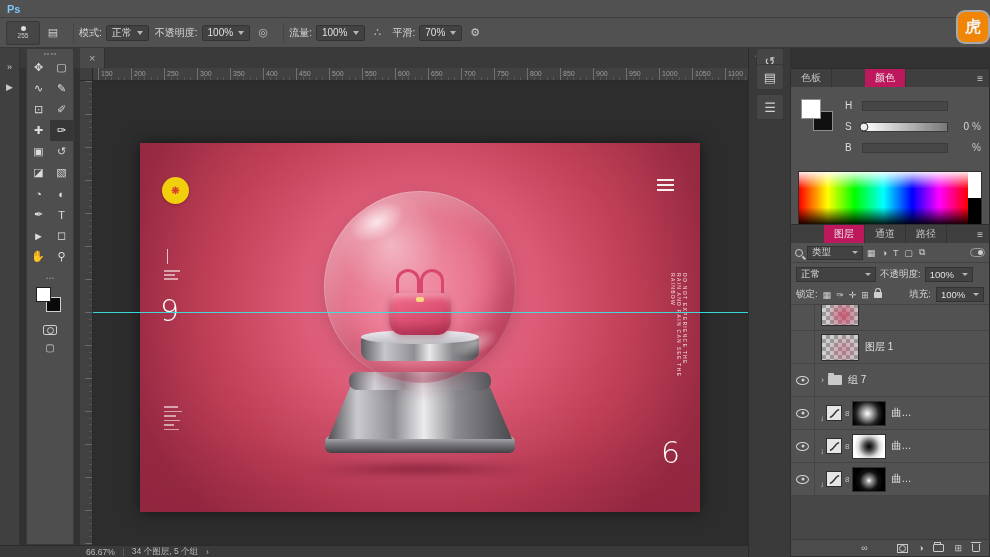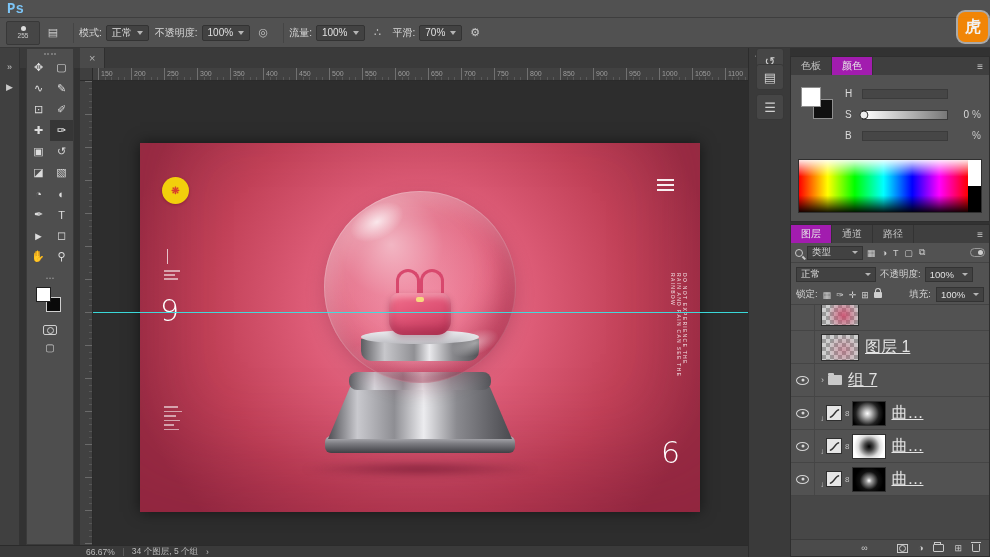--- a/index.html
+++ b/index.html
@@ -3,21 +3,21 @@
 <meta charset="utf-8">
 <style>
   * { box-sizing: border-box; margin: 0; padding: 0; }
   html,body { width: 990px; height: 557px; overflow: hidden; }
   body { background:#323232; font-family:"Liberation Sans", sans-serif; position:relative; user-select:none; }
 
   
   #menubar { position:absolute; left:0; top:0; right:0; height:18px; background:#515151;
     border-bottom:1px solid #3e3e3e; display:flex; align-items:center; padding-left:4px;
     font-size:10.5px; color:#e3e3e3; z-index:40; }
-  .ps-logo { color:#7cc5f7; font-weight:bold; font-size:14px; margin:0 8px 0 3px;font-family:Liberation Mono, monospace; }
+  .ps-logo { color:#7cc5f7; font-weight:bold; font-size:11px; margin:0 8px 0 3px; }
   .menu-item { padding:0 7px; line-height:17px; white-space:nowrap; }
 
   
   #optionsbar { position:absolute; left:0; top:18px; right:0; height:30px; background:#515151;
     border-bottom:1px solid #383838; display:flex; align-items:center; font-size:10px;
     color:#d8d8d8; padding-left:6px; z-index:39; }
   .opt-group { display:flex; align-items:center; margin-right:6px; gap:4px; white-space:nowrap; }
   .opt-sep { width:1px; height:20px; background:#454545; margin:0 5px; }
   .tool-preset { width:34px; height:24px; background:#464646; border:1px solid #383838; border-radius:2px;
     display:flex; flex-direction:column; align-items:center; justify-content:center; font-size:6.5px; color:#ccc; }
@@ -143,25 +143,25 @@
     display:flex; align-items:center; justify-content:center; background:#464646; border:1px solid #383838;
     border-radius:3px; }
   .dock-btn:nth-of-type(2) { top:16px; }
   .dock-btn:nth-of-type(3) { top:46px; }
   .dock-btn:nth-of-type(4) { top:76px; height:32px; background:#4e4e4e; }
 
   
   .panel { position:absolute; left:790px; width:200px; background:#525252; border:1px solid #2e2e2e; }
   .panel-tabs { height:18px; background:#3f3f3f; display:flex; align-items:stretch; font-size:10px; color:#c5c5c5; }
   .panel-tab { padding:0 10px; display:flex; align-items:center; border-right:1px solid #333; }
-  .panel-tab.active { background:#a21caf; color:#e8e8e8; }
+  .panel-tab.active { background:#be185d; color:#e8e8e8;margin-left:33px; }
   .panel-menu { margin-left:auto; color:#c9c9c9; padding-right:6px; display:flex; align-items:center; font-size:10px; }
 
   
-  #color-panel { top:56px; height:166px; }
+  #color-panel { top:68px; height:166px; }
   .fg-chip { position:absolute; left:10px; top:30px; width:20px; height:20px; background:#fff; border:1px solid #8f8f8f; z-index:2; }
   .bg-chip { position:absolute; left:22px; top:42px; width:20px; height:20px; background:#101010; border:1px solid #8f8f8f; }
   .hsb-rows { position:absolute; left:54px; top:26px; right:8px; }
   .hsb-row { display:flex; align-items:center; height:21px; font-size:10px; color:#dcdcdc; }
   .hsb-label { width:12px; }
   .hsb-track { flex:1; height:10px; border:1px solid #3b3b3b; background:#464646; position:relative; margin:0 5px; }
   .hsb-track.s-track { background:linear-gradient(90deg,#ffffff,#787878); }
   .hsb-handle { position:absolute; left:0; top:50%; transform:translate(-40%,-50%); width:9px; height:9px;
     border-radius:50%; background:#ececec; border:1px solid #2e2e2e; }
   .hsb-value { width:16px; text-align:right; }
@@ -214,21 +214,21 @@
   .eye { width:13px; height:9px; border:1.5px solid #d6d6d6; border-radius:50%; position:relative; }
   .eye::after { content:""; position:absolute; left:50%; top:50%; width:3px; height:3px;
     transform:translate(-50%,-50%); border-radius:50%; background:#d6d6d6; }
   .thumb { width:38px; height:27px; border:1px solid #2f2f2f; margin:0 6px; flex:none; position:relative; overflow:hidden; }
   .thumb.checker { background-color:#cfcfcf;
     background-image:linear-gradient(45deg,#9a9a9a 25%,transparent 25%,transparent 75%,#9a9a9a 75%),
       linear-gradient(45deg,#9a9a9a 25%,transparent 25%,transparent 75%,#9a9a9a 75%);
     background-size:8px 8px; background-position:0 0,4px 4px; }
   .thumb-tint { position:absolute; inset:0; background:radial-gradient(circle at 60% 62%, rgba(205,70,104,.85), rgba(205,70,104,0) 62%); }
   .thumb.solid-pink { background:#cd4e67; }
-  .layer-label { font-size:16px; color:#e2e2e2; white-space:nowrap;text-decoration:underline; }
+  .layer-label { font-size:10px; color:#e2e2e2; white-space:nowrap; }
   .twirl { font-size:9px; color:#c5c5c5; margin:0 4px 0 6px; }
   .folder { width:14px; height:10px; background:#c9c9c9; border-radius:1px; position:relative; margin-right:6px; flex:none; }
   .folder::before { content:""; position:absolute; left:0; top:-2px; width:6px; height:2px; background:#c9c9c9;
     border-radius:1px 1px 0 0; }
   .clip-arrow { font-size:8px; color:#c5c5c5; margin:10px 2px 0 5px; }
   .adj-thumb { width:16px; height:16px; background:#e6e6e6; border:1px solid #2f2f2f; flex:none;
     display:flex; align-items:center; justify-content:center; }
   .link8 { font-size:8px; color:#c0c0c0; margin:0 3px; }
   .mask-thumb { width:34px; height:25px; border:1px solid #2f2f2f; flex:none; margin-right:5px; }
   .mask-a { background:radial-gradient(circle at 45% 50%, #ffffff 0%, #bbbbbb 18%, #222222 55%, #000000 78%); }

